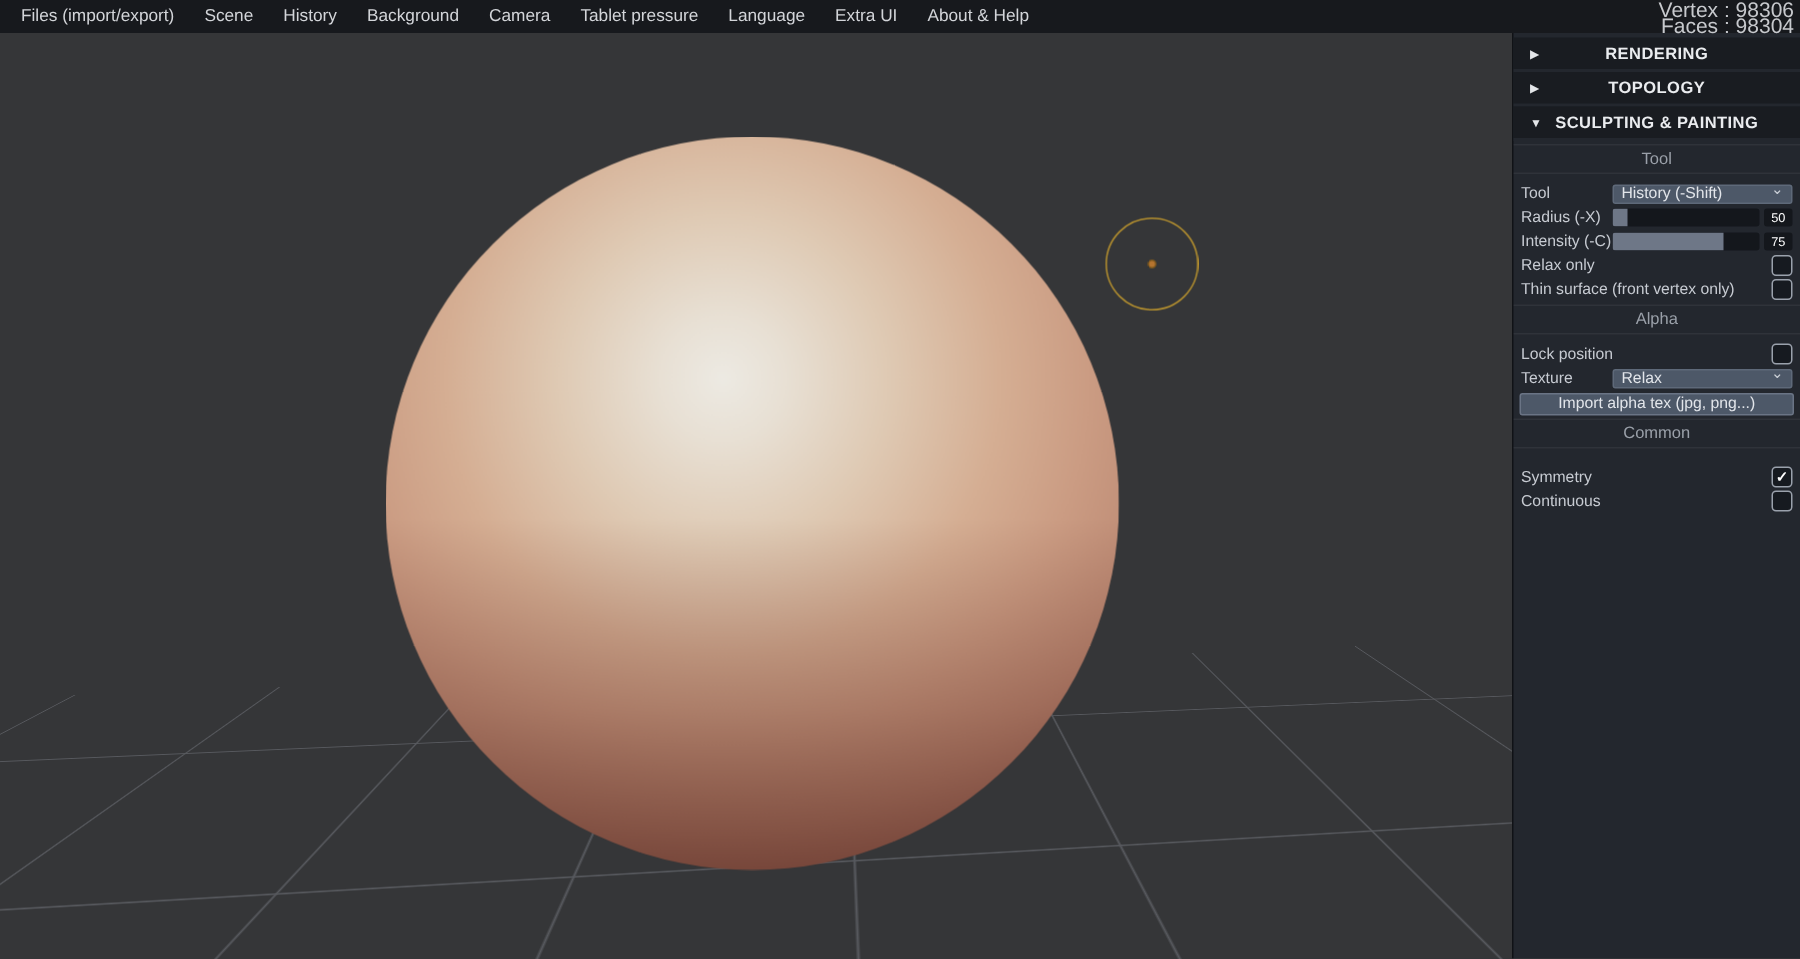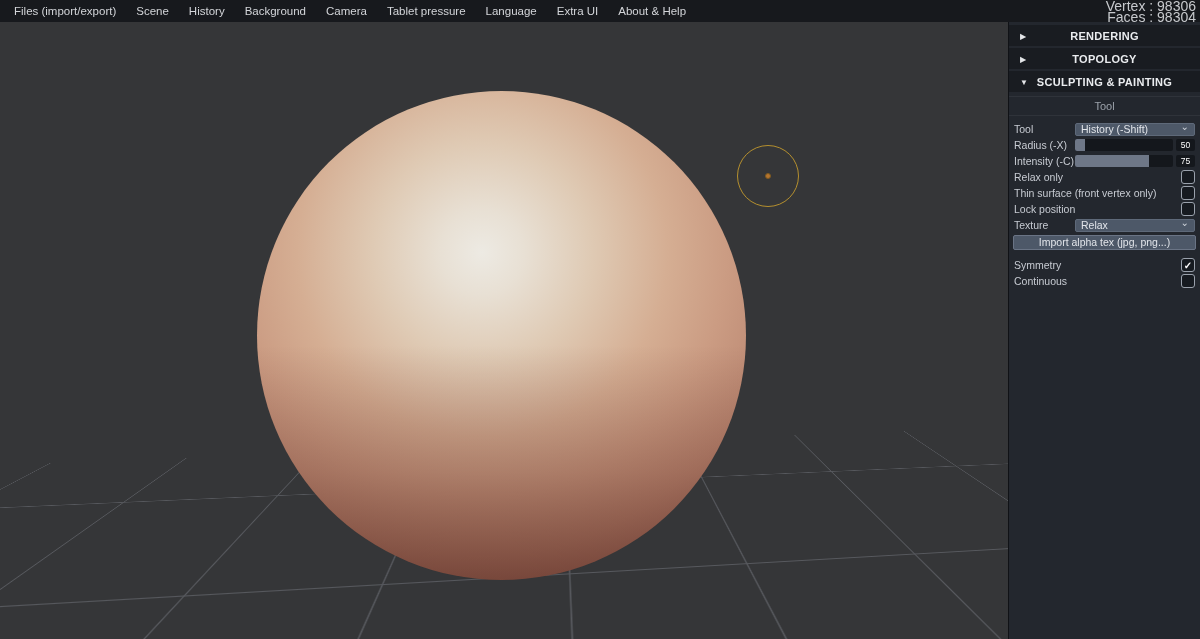--- a/index.html
+++ b/index.html
@@ -187,36 +187,38 @@
   <div class="row">
     <span class="row-label">Relax only</span>
     <div class="checkbox"></div>
   </div>
 
   <div class="row">
     <span class="row-label">Thin surface (front vertex only)</span>
     <div class="checkbox"></div>
   </div>
 
+  <div class="group-title">Alpha</div>
 
   <div class="row">
     <span class="row-label">Lock position</span>
     <div class="checkbox"></div>
   </div>
 
   <div class="row">
     <span class="row-label">Texture</span>
     <div class="dropdown">
       <span>Relax</span>
       <span class="chev">⌄</span>
     </div>
   </div>
 
   <div class="import-btn">Import alpha tex (jpg, png...)</div>
 
+  <div class="group-title">Common</div>
   <div class="spacer-6"></div>
 
   <div class="row">
     <span class="row-label">Symmetry</span>
     <div class="checkbox">
       <span>✓</span>
     </div>
   </div>
 
   <div class="row">

